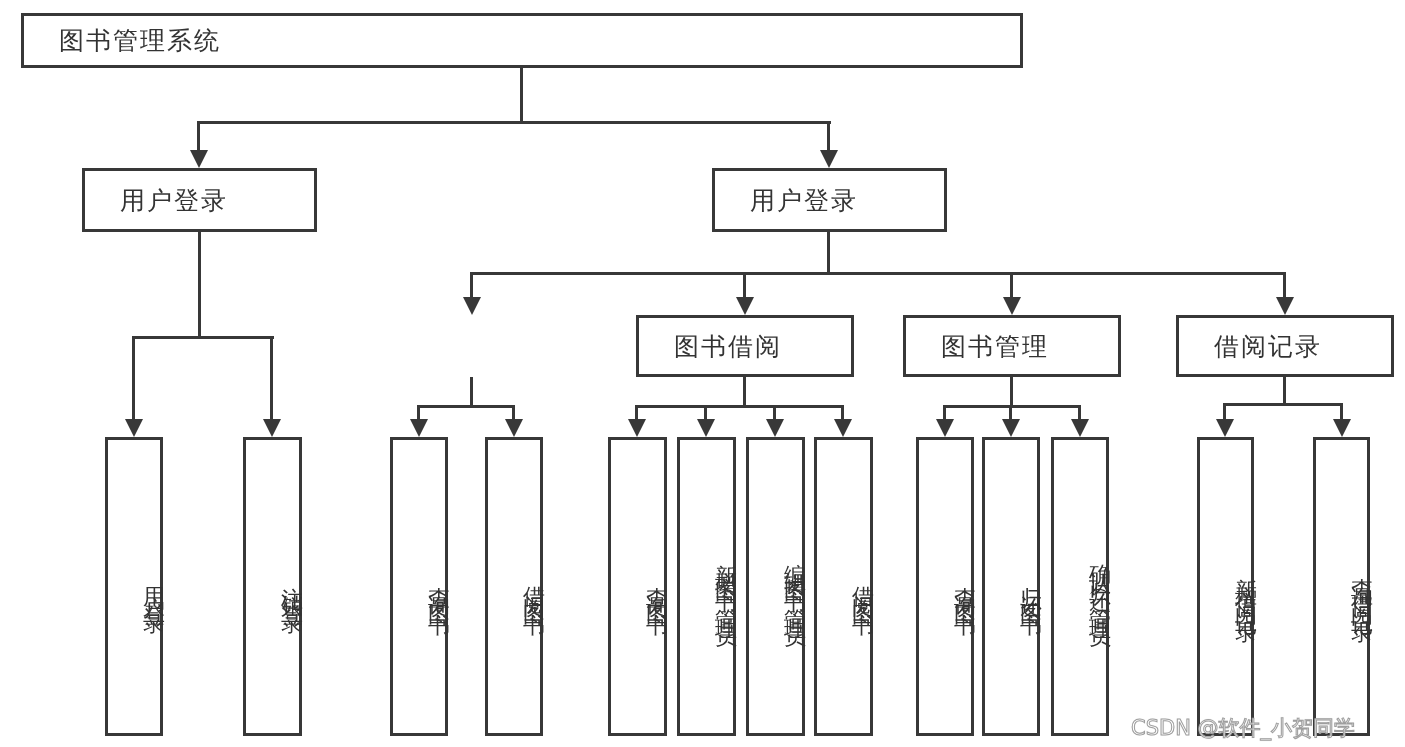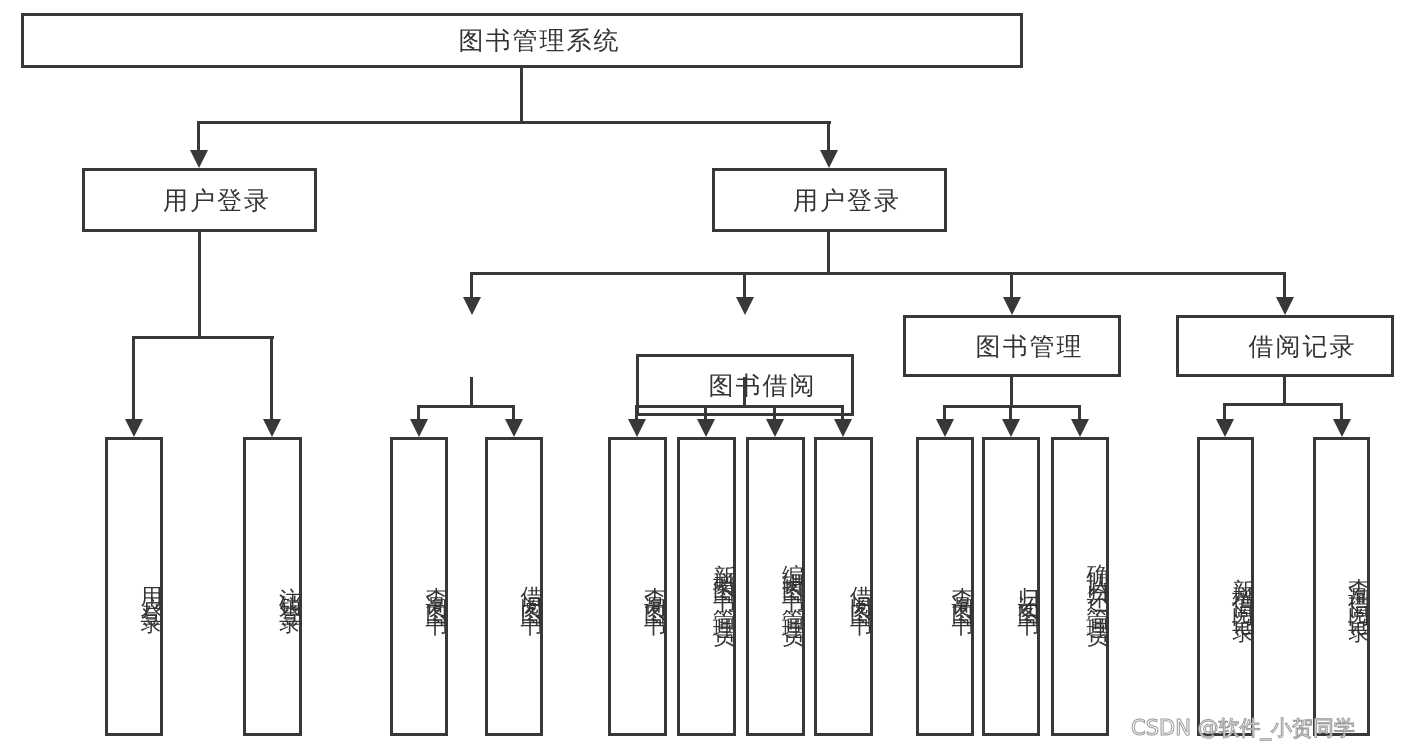--- a/index.html
+++ b/index.html
@@ -2,21 +2,21 @@
 <html><head>
 <meta charset="utf-8">
 <style>
   html,body{margin:0;padding:0;background:#ffffff;}
   #stage{
     position:relative;width:1405px;height:747px;background:#ffffff;
     font-family:"DejaVu Sans","Liberation Sans",sans-serif;overflow:hidden;
   }
   .node{
     position:absolute;box-sizing:border-box;border:3px solid #383838;background:#ffffff;
-    display:flex;align-items:center;justify-content:center;color:#333333;padding-left:35px;
+    display:flex;align-items:center;justify-content:flex-start;color:#333333;padding-left:35px;
   }
   .h-node span{font-size:25px;letter-spacing:2px;white-space:nowrap;}
   .v-node span{
     writing-mode:vertical-rl;text-orientation:mixed;
     font-size:22px;letter-spacing:9px;line-height:1;white-space:nowrap;
   }
   .vline{position:absolute;width:3px;background:#383838;}
   .hline{position:absolute;height:3px;background:#383838;}
   .arrow{position:absolute;width:3px;background:#383838;}
   .arrow::after{
@@ -56,21 +56,21 @@
   <div class="arrow" style="left:132px;top:336px;height:83px;"></div>
   <div class="arrow" style="left:270px;top:336px;height:83px;"></div>
 
   <div class="vline" style="left:827px;top:232px;height:40px;"></div>
   <div class="hline" style="left:470px;top:272px;width:816px;"></div>
   <div class="arrow" style="left:470px;top:272px;height:25px;"></div>
   <div class="arrow" style="left:743px;top:272px;height:25px;"></div>
   <div class="arrow" style="left:1010px;top:272px;height:25px;"></div>
   <div class="arrow" style="left:1283px;top:272px;height:25px;"></div>
 
-  <div class="node h-node" style="left:636px;top:315px;width:218px;height:62px;margin-top:39px;">
+  <div class="node h-node" style="left:636px;top:315px;width:218px;height:62px;">
     <span>图书借阅</span>
   </div>
   <div class="node h-node" style="left:903px;top:315px;width:218px;height:62px;">
     <span>图书管理</span>
   </div>
   <div class="node h-node" style="left:1176px;top:315px;width:218px;height:62px;">
     <span>借阅记录</span>
   </div>
 
   <div class="vline" style="left:470px;top:377px;height:28px;"></div>

